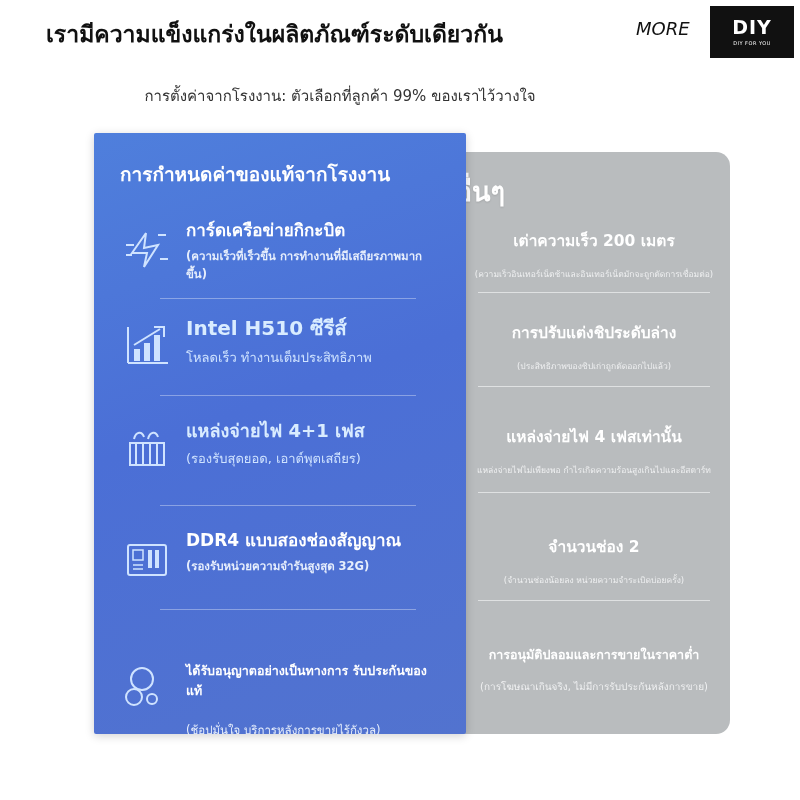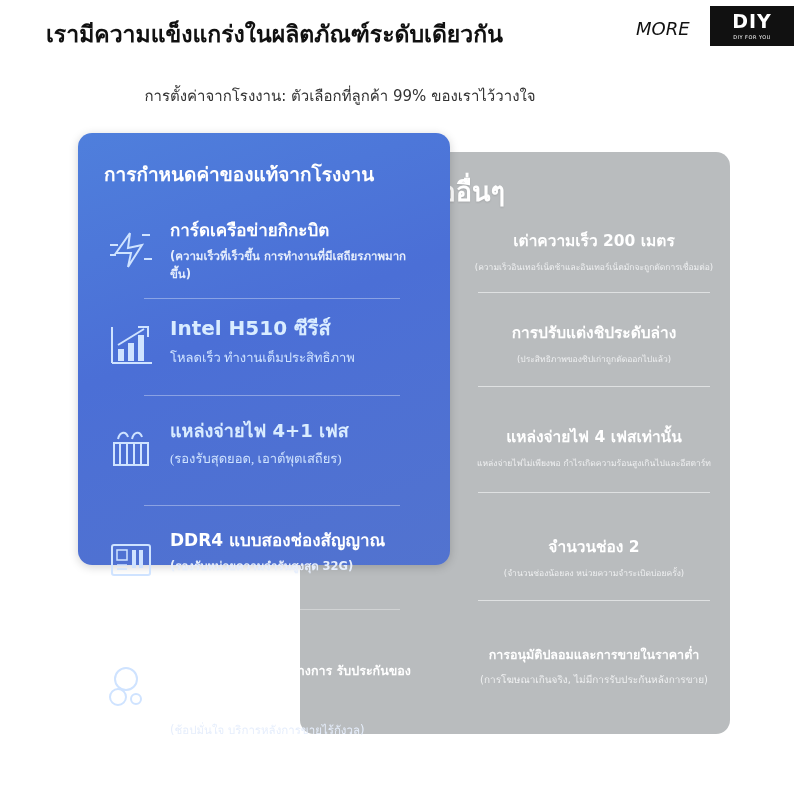--- a/index.html
+++ b/index.html
@@ -38,21 +38,21 @@
     font-size: 18px;
     font-weight: normal;
     font-style: italic;
     color: #111111;
   }
   .logo-box {
     position: absolute;
     left: 710px;
     top: 6px;
     width: 84px;
-    height: 40px;
+    height: 52px;
     background: #111111;
     color: #ffffff;
     display: flex;
     flex-direction: column;
     align-items: center;
     justify-content: center;
   }
   .logo-main {
     font-size: 19px;
     font-weight: bold;
@@ -79,26 +79,26 @@
     position: absolute;
     left: 300px;
     top: 152px;
     width: 430px;
     height: 582px;
     background: #b9bcbe;
     border-radius: 14px;
   }
   .panel-left {
     position: absolute;
-    left: 78px;
+    left: 94px;
     top: 133px;
     width: 372px;
-    height: 432px;
+    height: 601px;
     background: linear-gradient(160deg, #4f7fdc 0%, #4b6fd6 45%, #5273cf 100%);
-    border-radius: 14px;
+    border-radius: 2px;
     box-shadow: 0 2px 10px rgba(0,0,0,0.18);
   }
 
   
   .left-head {
     position: absolute;
     left: 26px;
     top: 26px;
     font-size: 19px;
     font-weight: bold;
@@ -136,21 +136,20 @@
   .l-sub {
     margin-top: 6px;
     font-size: 11.5px;
     color: #e6eefc;
     font-weight: bold;
   }
   .l-sub.light {
     color: #cfe3ff;
     font-weight: normal;
     font-size: 13px;
-    font-family: Liberation Serif, serif;
   }
   .l-div {
     position: absolute;
     left: 66px;
     width: 256px;
     height: 1px;
     background: rgba(255,255,255,0.35);
   }
   .l-foot {
     position: absolute;
@@ -190,21 +189,21 @@
     left: 470px;
     width: 248px;
     text-align: center;
   }
   .r-title {
     font-size: 15.5px;
     font-weight: bold;
     color: #ffffff;
   }
   .r-sub {
-    margin-top: 7px;
+    margin-top: 14px;
     font-size: 8.5px;
     color: #f0f1f2;
   }
   .r-div {
     position: absolute;
     left: 478px;
     width: 232px;
     height: 1px;
     background: rgba(255,255,255,0.55);
   }

